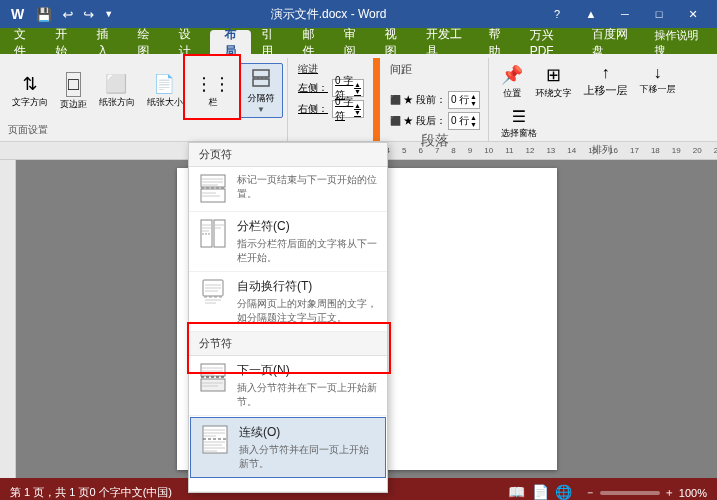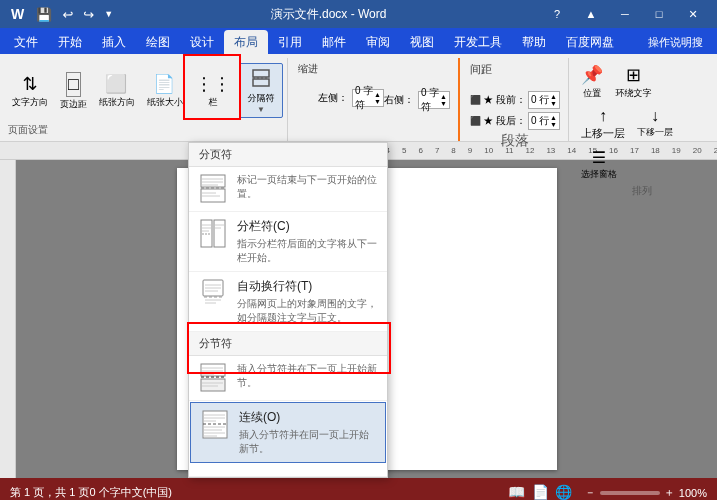--- a/index.html
+++ b/index.html
@@ -59,40 +59,40 @@
     }
     .qa-btn {
       color: white;
       font-size: 13px;
       cursor: pointer;
       padding: 0 3px;
     }
 
     
     .ribbon-tabs {
-      background: #1d4ed8;
+      background: #4d7c0f;
       display: flex;
       align-items: flex-end;
       padding: 0 4px;
       height: 26px;
     }
     .ribbon-tab {
       padding: 4px 10px 3px;
       color: white;
       font-size: 12px;
       cursor: pointer;
       border-radius: 4px 4px 0 0;
       height: 24px;
       display: flex;
       align-items: center;
     }
     .ribbon-tab.active {
       background: #f0f0f0;
       color: #2b579a;
-      font-weight: 400;
+      font-weight: 700;
       text-align: center;
     }
 
     
     .ribbon {
       background: #f0f0f0;
       border-bottom: 1px solid #d0d0d0;
       height: 88px;
       display: flex;
       align-items: stretch;
@@ -302,20 +302,21 @@
   <div class="ribbon-tab">插入</div>
   <div class="ribbon-tab">绘图</div>
   <div class="ribbon-tab">设计</div>
   <div class="ribbon-tab active">布局</div>
   <div class="ribbon-tab">引用</div>
   <div class="ribbon-tab">邮件</div>
   <div class="ribbon-tab">审阅</div>
   <div class="ribbon-tab">视图</div>
   <div class="ribbon-tab">开发工具</div>
   <div class="ribbon-tab">帮助</div>
+  <div class="ribbon-tab">万兴PDF</div>
   <div class="ribbon-tab">百度网盘</div>
   <div style="flex:1"></div>
   <div class="ribbon-tab" style="font-size:11px;">操作说明搜</div>
 </div>
 
 <div class="ribbon">
 
   <div class="ribbon-group" style="min-width:280px; flex-direction:row; align-items:stretch; padding:2px 4px;">
     <div style="display:flex; flex-direction:column; align-items:stretch; flex:1;">
       <div style="display:flex; gap:4px; flex:1; align-items:center; flex-wrap:wrap;">
@@ -356,21 +357,21 @@
           <span class="label" style="font-size:9px; display:flex; align-items:center; gap:1px;flex-direction:column;">
             <span>分隔符</span>
             <span class="dropdown-arrow">▼</span>
           </span>
         </div>
       </div>
       <div class="ribbon-group-label" style="align-self:flex-start; margin-top:auto;">页面设置</div>
     </div>
   </div>
 
-  <div style="display:flex; flex-direction:row; border-right:2px solid #f97316; padding:4px 8px; min-width:90px;">
+  <div style="display:flex; flex-direction:column; border-right:7px solid #f97316; padding:4px 8px; min-width:90px;text-decoration:underline;">
     <div style="font-size:10px; color:#333; margin-bottom:3px;">缩进</div>
     <div style="display:flex; align-items:center; gap:4px; margin-bottom:3px;">
       <span style="font-size:10px;">左侧：</span>
       <div class="spacing-input">
         <span style="font-size:10px;">0 字符</span>
         <div class="spin-arrows">
           <span>▲</span>
           <span>▼</span>
         </div>
       </div>
@@ -549,20 +550,21 @@
         <line x1="2" y1="5" x2="23" y2="5" stroke="#ccc" stroke-width="1"></line>
         <line x1="2" y1="8" x2="23" y2="8" stroke="#ccc" stroke-width="1"></line>
         <line x1="2" y1="11" x2="14" y2="11" stroke="#ccc" stroke-width="1"></line>
         <line x1="1" y1="14" x2="25" y2="14" stroke="#666" stroke-width="1.5" stroke-dasharray="3,2"></line>
         <rect x="1" y="16" width="24" height="12" fill="#f0f0f0" stroke="#888" stroke-width="1"></rect>
         <line x1="2" y1="20" x2="23" y2="20" stroke="#ccc" stroke-width="1"></line>
         <line x1="2" y1="23" x2="18" y2="23" stroke="#ccc" stroke-width="1"></line>
       </svg>
     </div>
     <div class="menu-item-text">
+      <div class="menu-item-title">下一页(N)</div>
       <div class="menu-item-desc">插入分节符并在下一页上开始新节。</div>
     </div>
   </div>
 
   <div class="menu-item highlighted">
     <div class="menu-item-icon">
       <svg width="26" height="30" viewBox="0 0 26 30">
         <rect x="1" y="1" width="24" height="27" fill="white" stroke="#888" stroke-width="1"></rect>
         <line x1="2" y1="5" x2="23" y2="5" stroke="#ccc" stroke-width="1"></line>
         <line x1="2" y1="8" x2="23" y2="8" stroke="#ccc" stroke-width="1"></line>

